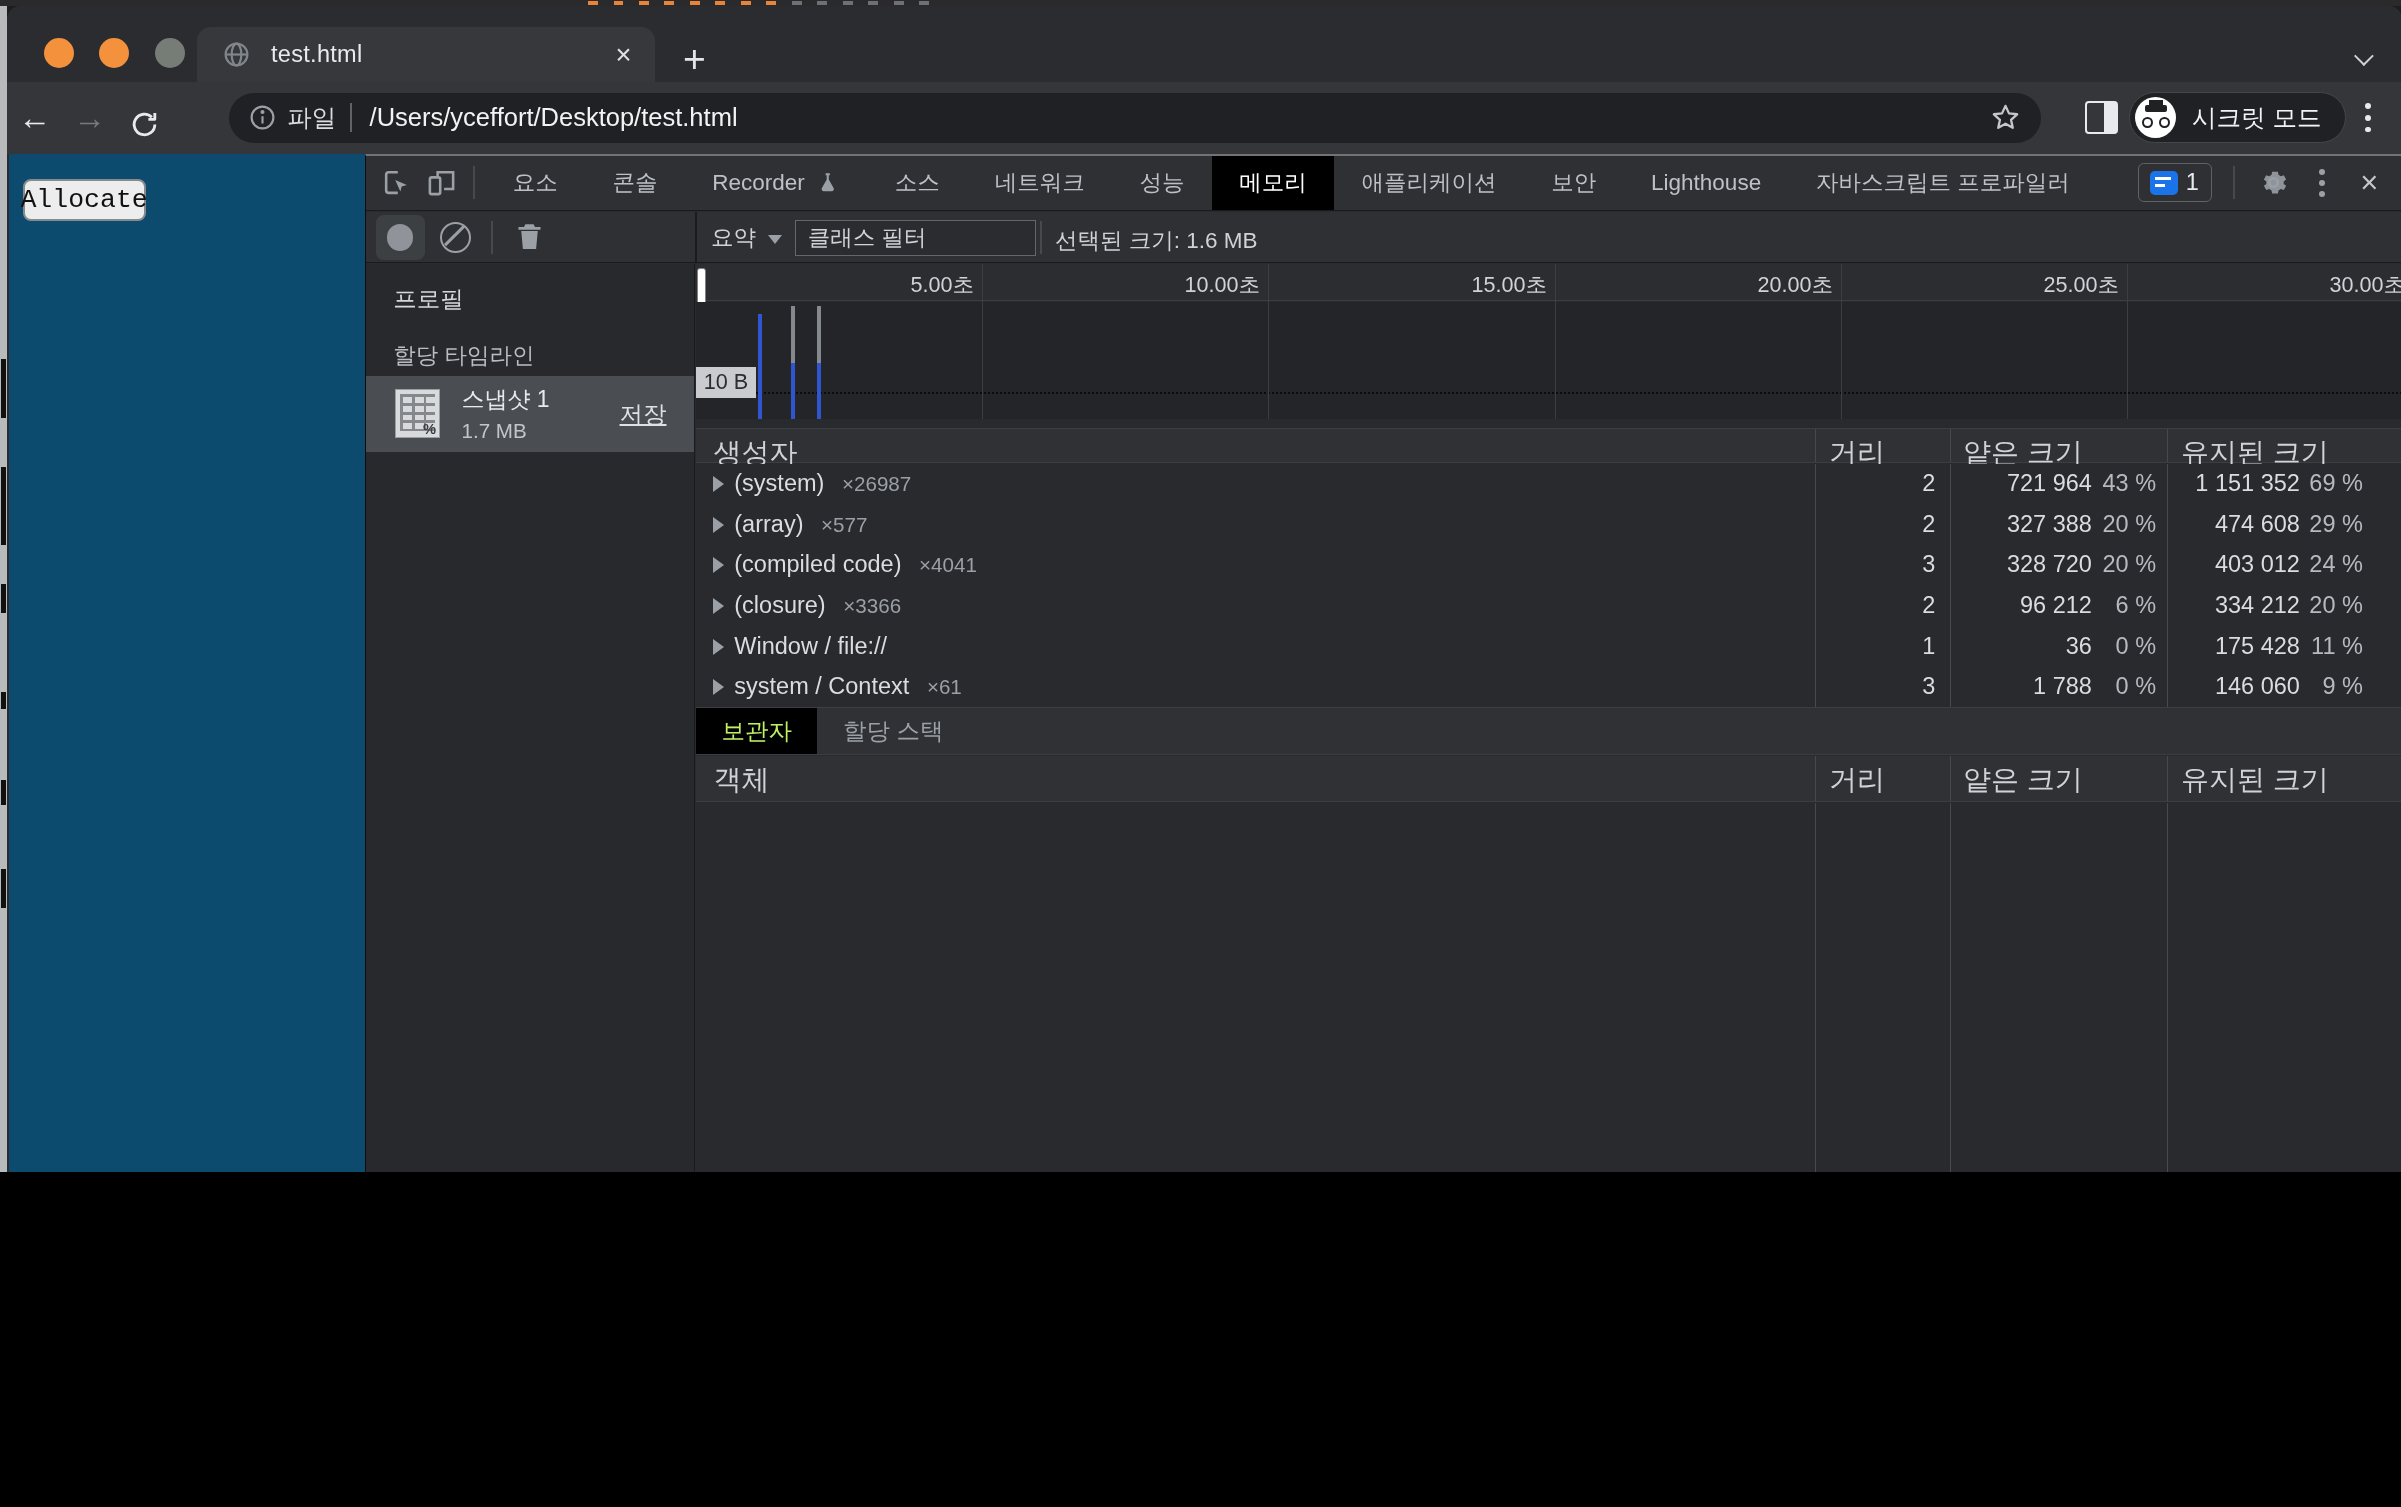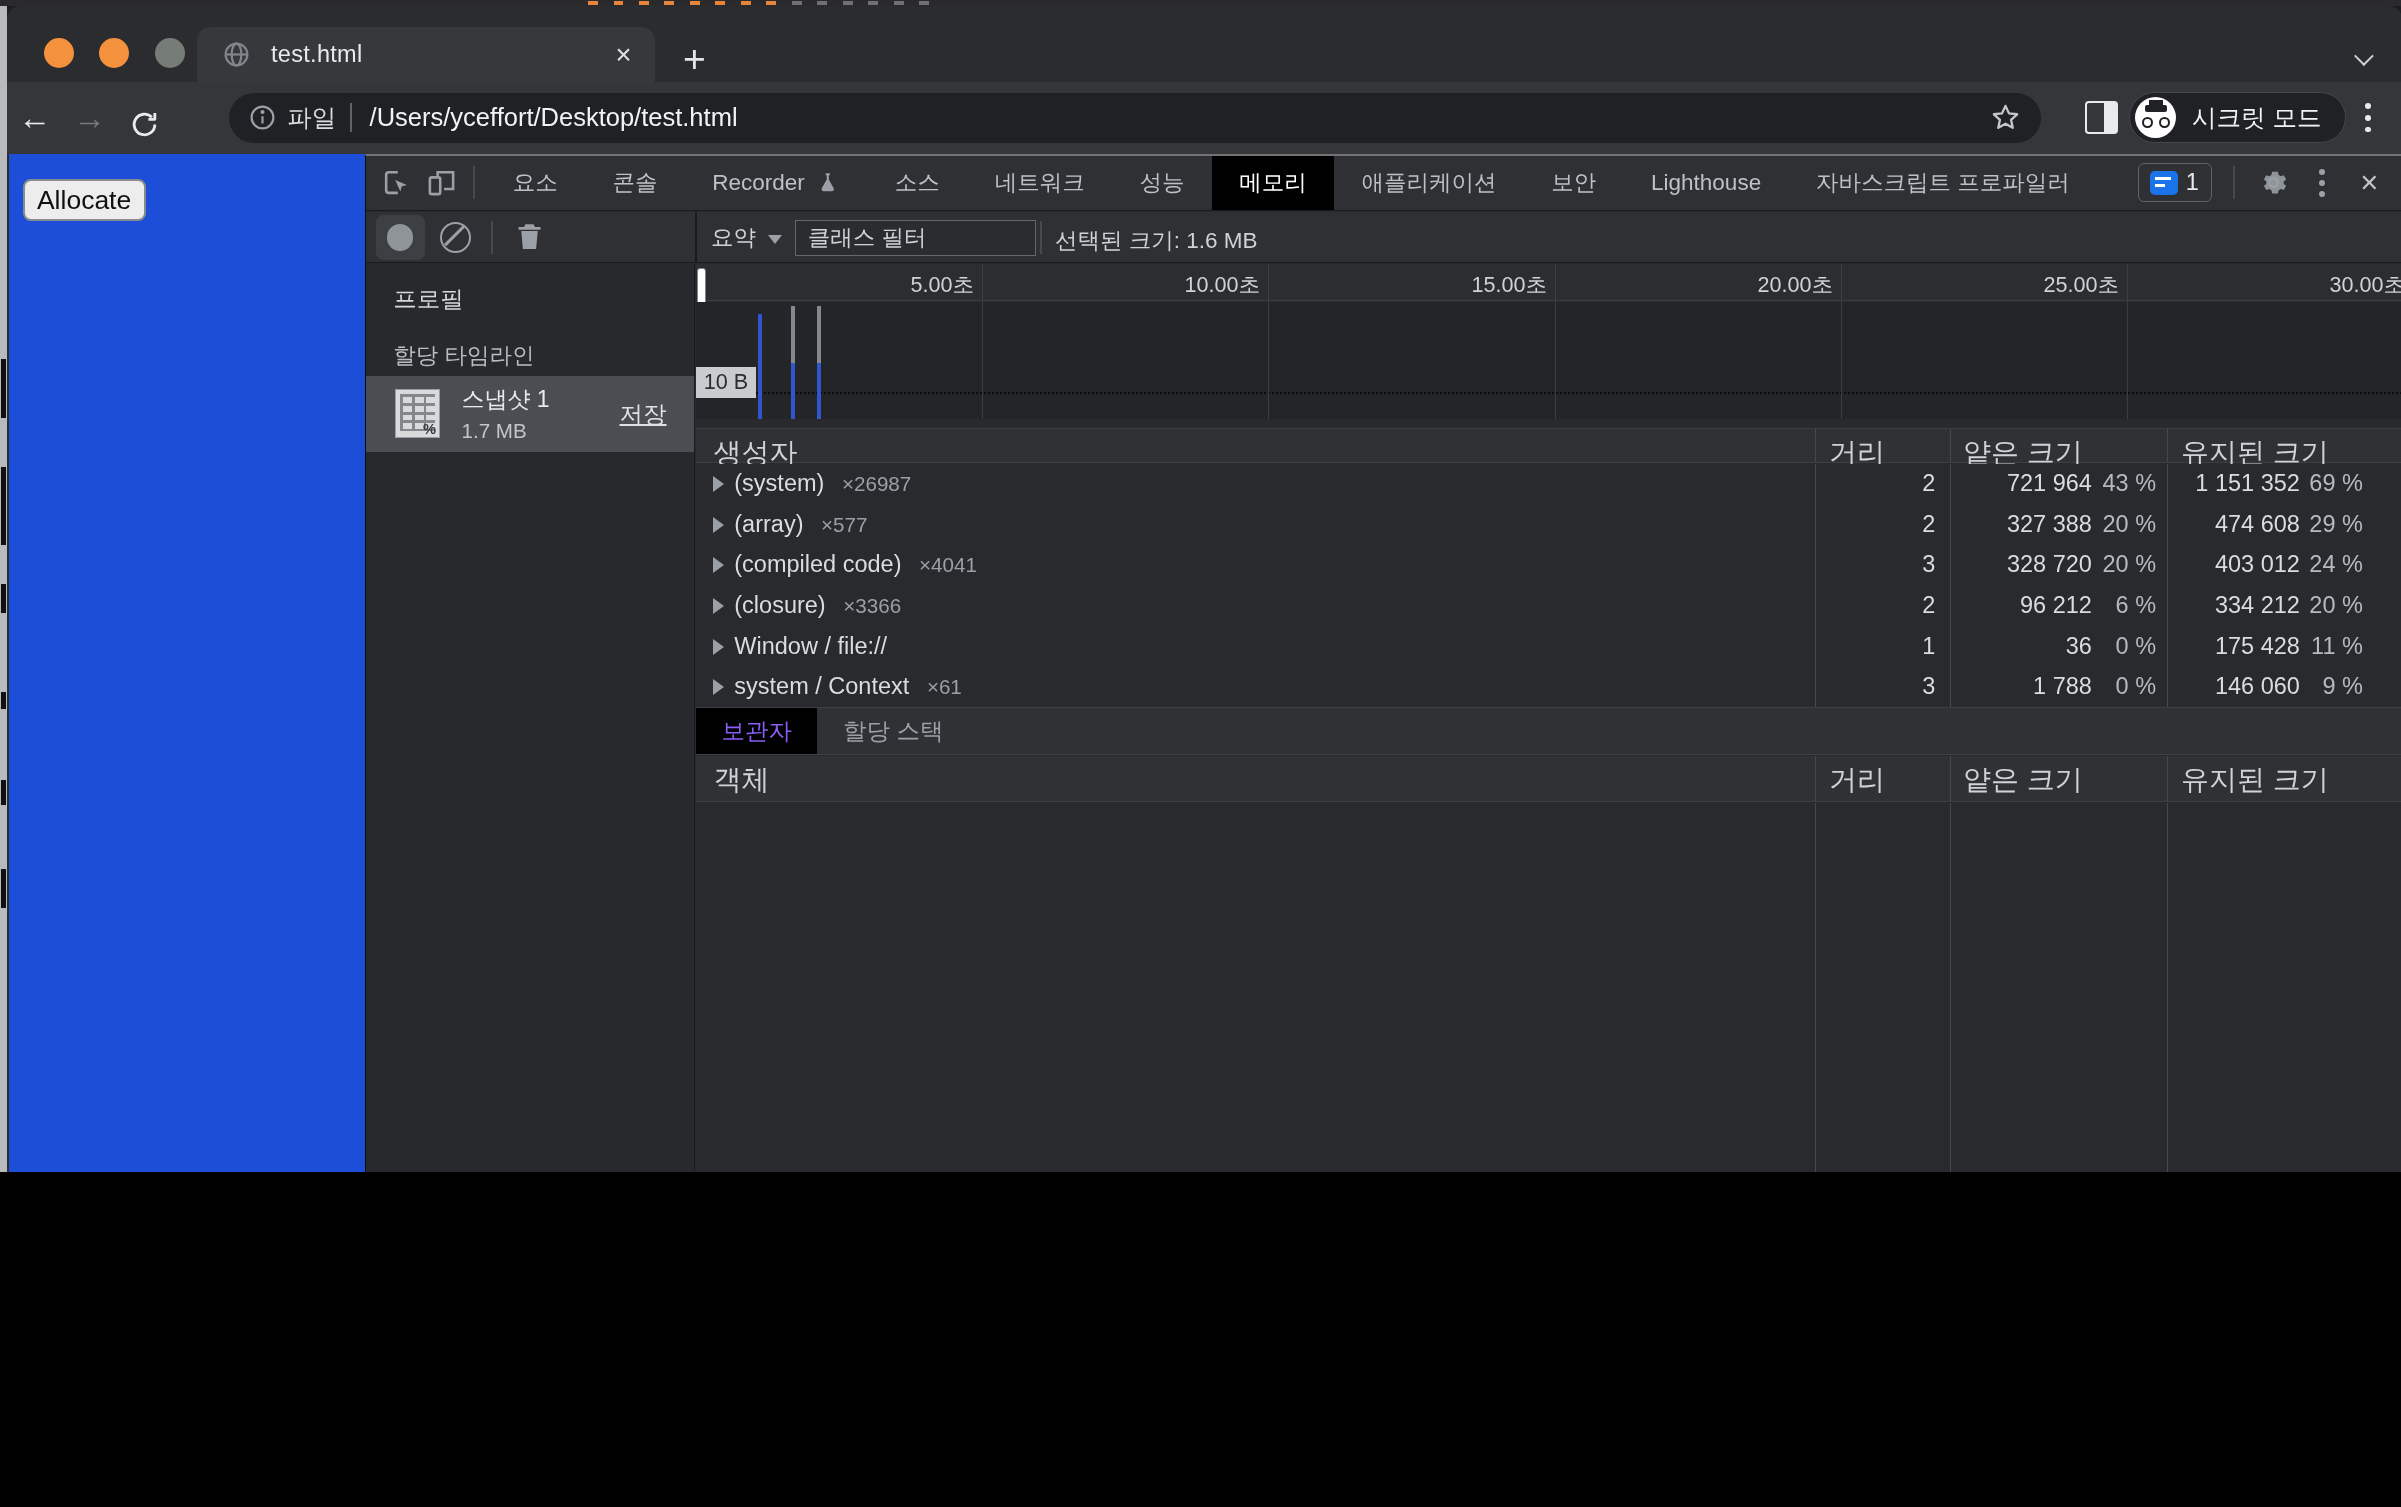--- a/index.html
+++ b/index.html
@@ -38,21 +38,21 @@
   .scheme { font-size:24.5px; color:#dadce0; margin-left:9.8px; }
   .url { font-size:25.5px; color:#f1f3f4; }
   .addr-right { position:absolute; right:23.5px; top:9.8px; height:52px; display:flex; align-items:center; gap:11px; }
   .incog-chip { display:flex; align-items:center; gap:15.7px; background:#202124; border:1px solid #45474b;
                 border-radius:27.4px; height:51px; padding:0 23.5px 0 5.9px; color:#f1f3f4; font-size:24.5px; }
   .incog-circle { width:41px; height:41px; background:#fff; border-radius:50%; position:relative; overflow:hidden; }
   .kebab { display:flex; flex-direction:column; gap:5.9px; padding:0 7.8px; }
   .kebab b { width:5.9px; height:5.9px; border-radius:50%; background:#e8eaed; display:block; }
 
   
-  .page { position:absolute; left:2px; top:148px; width:356px; height:1354px; background:#1d4ed8; }
+  .page { position:absolute; left:2px; top:148px; width:356px; height:1354px; background:#0c4a6e;font-family:Liberation Mono, monospace; }
   .allocate { position:absolute; left:13.7px; top:25.5px; width:123px; height:42px; background:#ededee;
               border:2px solid #878b8d; border-radius:7.8px; font-size:26.5px; color:#111;
               font-family:inherit; display:flex; align-items:center; justify-content:center; }
 
   
   .devtools { position:absolute; left:358px; top:148px; width:2037px; height:1354px; background:#282a2d;
               border-top:2px solid #737373; border-left:1px solid #0c0c0d; color:#d0d3d7; font-size:22.5px; }
   .dt-row1 { position:absolute; left:0; top:0; width:100%; height:55px; background:#2e3033;
              border-bottom:1px solid #1a1b1d; display:flex; align-items:center; }
   .dt-icon-btn { width:45px; height:39px; display:flex; align-items:center; justify-content:center; color:#9aa0a6; }
@@ -139,21 +139,21 @@
   .cell-shallow .num { flex:1; text-align:right; color:#dadce0; }
   .cell-shallow .pct { width:76px; text-align:right; padding-right:11.8px; color:#b6bac0; }
   .cell-ret { position:absolute; left:1471px; right:0; display:flex; font-size:23.5px; }
   .cell-ret .num { flex:1; text-align:right; color:#dadce0; }
   .cell-ret .pct { width:102px; text-align:right; padding-right:39px; color:#b6bac0; }
   .hdr-label { position:absolute; top:4.9px; font-size:28px; color:#cfd2d6; }
 
   .ret-tabs { position:absolute; left:0; top:444px; width:100%; height:47px; background:#2f3134;
               border-bottom:1px solid #3c3e42; display:flex; }
   .ret-tab { padding:0 25.5px; display:flex; align-items:center; color:#9aa0a6; font-size:23.5px; }
-  .ret-tab.selected { background:#000; color:#8b5cf6; }
+  .ret-tab.selected { background:#000; color:#bef264; }
   .obj-header { position:absolute; left:0; top:492px; width:100%; height:46px; background:#2f3134;
                 border-bottom:1px solid #3c3e42; }
   .bottom-empty { position:absolute; left:0; top:539px; bottom:0; width:100%; background:#282a2d; }
 
   svg { display:block; }
 </style>
 </head>
 <body>
 
 <div class="screen">

